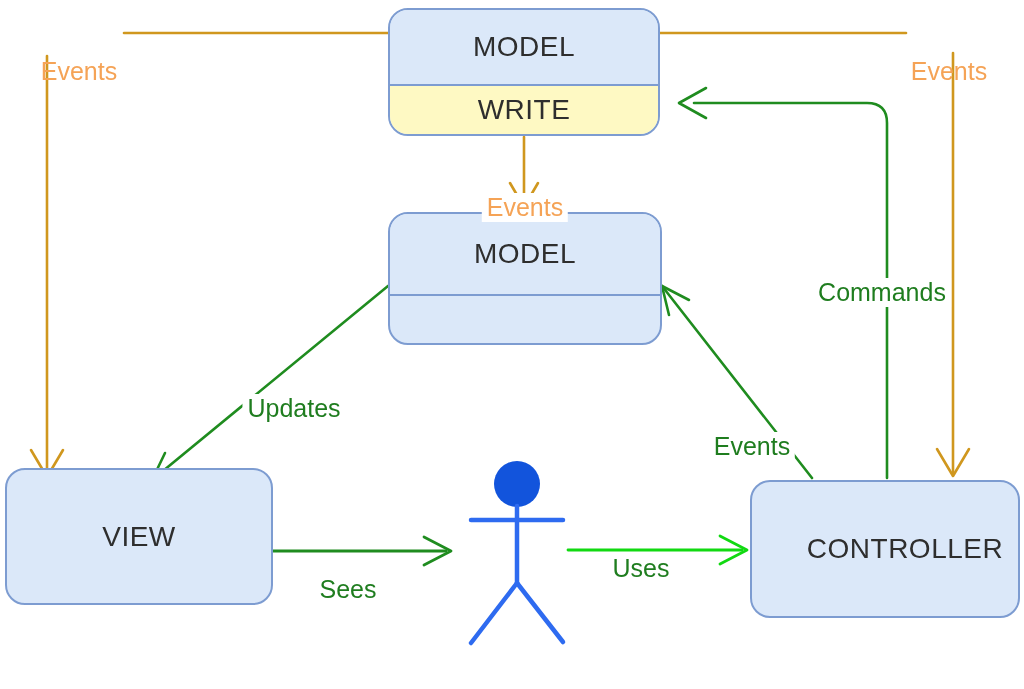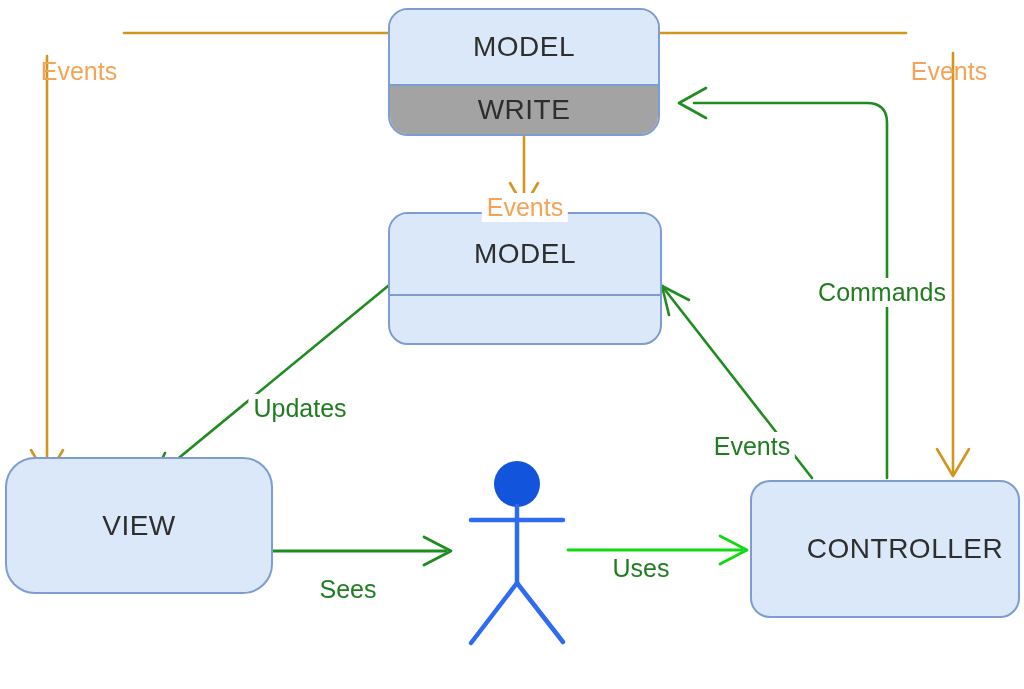--- a/index.html
+++ b/index.html
@@ -4,42 +4,42 @@
 <style>
   html,body{margin:0;padding:0;background:#fff;}
   #canvas{position:relative;width:1024px;height:689px;background:#ffffff;overflow:hidden;
           font-family:"Liberation Sans", sans-serif;}
   #edges{position:absolute;left:0;top:0;width:1024px;height:689px;}
 
   .node{position:absolute;box-sizing:border-box;border:2px solid #7d9cd1;border-radius:20px;
         background:#dbe8f9;color:#2e2e2e;font-size:28px;letter-spacing:0.5px;overflow:hidden;}
   .node .header{display:flex;align-items:center;justify-content:center;
         border-bottom:2px solid #7d9cd1;background:#dbe8f9;box-sizing:border-box;text-align:center;}
-  .node .body{display:flex;align-items:center;justify-content:center;background:#a3a3a3;box-sizing:border-box;}
+  .node .body{display:flex;align-items:center;justify-content:center;background:#fef9c3;box-sizing:border-box;}
   .node.simple{display:flex;align-items:center;justify-content:center;}
 
   #node-model-write{left:388px;top:8px;width:272px;height:128px;}
   #node-model-write .header{height:76px;}
   #node-model-write .body{height:48px;}
   #node-model-read{left:388px;top:212px;width:274px;height:133px;}
   #node-model-read .header{height:82px;}
   #node-model-read .body{height:47px;}
-  #node-view{left:5px;top:457px;width:268px;height:137px;border-radius:30px;}
+  #node-view{left:5px;top:468px;width:268px;height:137px;}
   #node-controller{left:750px;top:480px;width:270px;height:138px;padding-left:40px;}
 
   .edge-label{position:absolute;font-size:25px;white-space:nowrap;transform:translateX(-50%);margin-top:38px;}
   .edge-label.bg{background:#ffffff;padding:0 5px;}
   .orange-text{color:#f5a356;}
   .green-text{color:#1f7d1f;}
 
   #label-events-left{left:79px;top:19px;}
   #label-events-right{left:949px;top:19px;}
   #label-events-middle{left:525px;top:155px;}
   #label-commands{left:882px;top:240px;}
-  #label-updates{left:300px;top:356px;}
+  #label-updates{left:294px;top:356px;}
   #label-queries{left:752px;top:394px;}
   #label-sees{left:348px;top:537px;}
   #label-uses{left:641px;top:516px;}
 </style>
 </head>
 <body>
 
 <div id="canvas">
 
   <svg id="edges" viewBox="0 0 1024 689" xmlns="http://www.w3.org/2000/svg">

